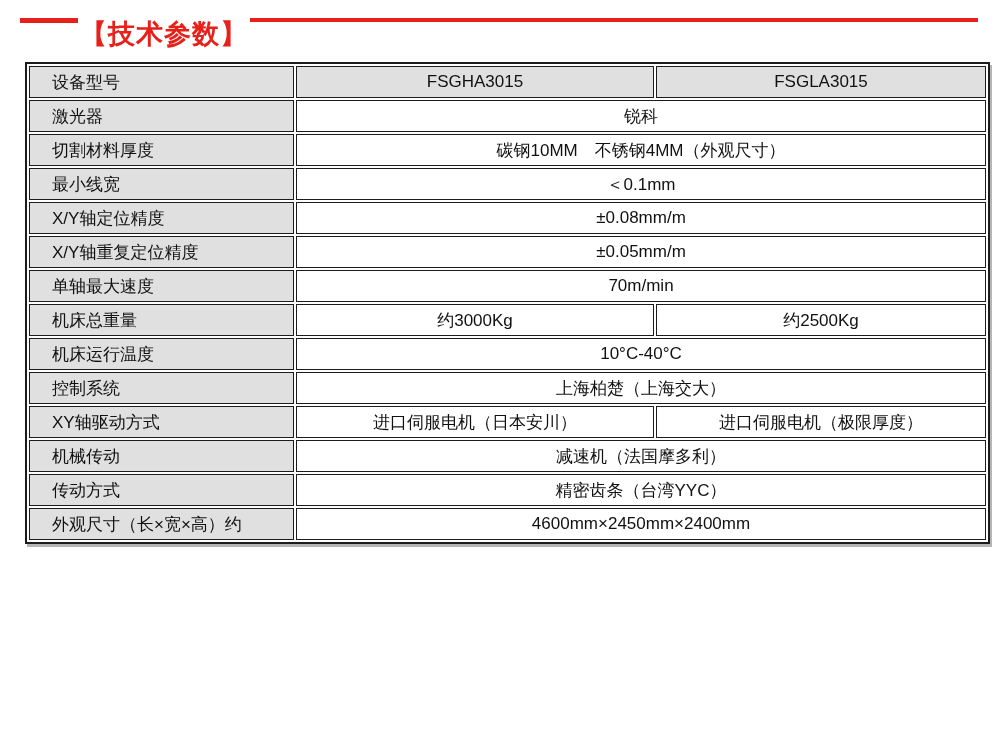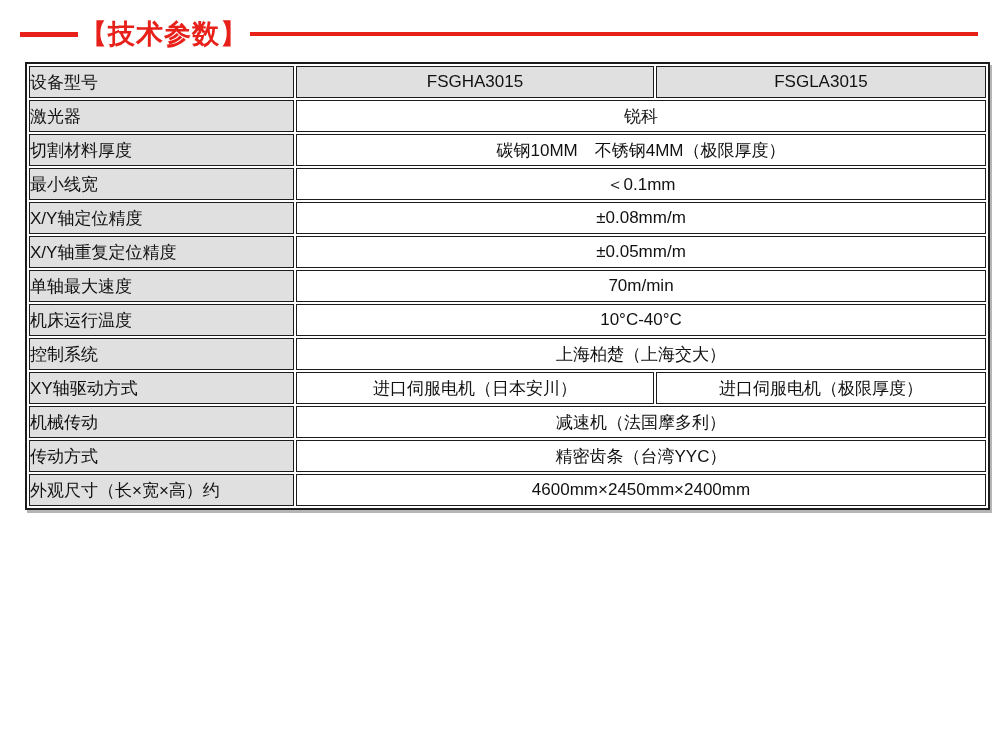--- a/index.html
+++ b/index.html
@@ -4,21 +4,21 @@
 <style>
   html,body{margin:0;padding:0;}
   body{
     width:1000px;height:750px;background:#ffffff;
     font-family:"Liberation Sans","DejaVu Sans",sans-serif;
     position:relative;overflow:hidden;
   }
   
   .title-band{
     position:absolute;left:20px;top:18px;width:958px;height:32px;
-    display:flex;align-items:center;
+    display:flex;align-items:flex-start;
   }
   .red-dash{width:58px;height:5px;background:var(--red);flex:0 0 auto;}
   .section-title{
     color:var(--red);font-size:27px;font-weight:bold;line-height:32px;
     letter-spacing:1px;white-space:nowrap;margin:0 2px;
   }
   .red-rule{flex:1 1 auto;height:4px;background:var(--red);}
   
   .spec-table{
     position:absolute;left:25px;top:62px;width:953px;
@@ -29,21 +29,21 @@
   }
   .spec-table td{
     box-sizing:border-box;
     border:1px solid #1c1c1c;
     height:32px;
     font-size:17px;color:#111;
     overflow:hidden;white-space:nowrap;
   }
   td.label-cell{
     background:var(--gray);
-    text-align:left;padding-left:0;
+    text-align:left;padding-left:22px;
   }
   td.value-cell{
     background:#ffffff;text-align:center;padding:0 4px;
   }
   tr.shaded td.value-cell{background:var(--gray);}
 </style>
 </head>
 <body style="--red: #e8201a; --gray: #e0e0e0;">
 
 <div class="title-band">
@@ -63,37 +63,42 @@
         <td class="label-cell">设备型号</td>
         <td class="value-cell">FSGHA3015</td>
         <td class="value-cell">FSGLA3015</td>
       </tr>
       <tr>
         <td class="label-cell">激光器</td>
         <td class="value-cell" colspan="2">锐科</td>
       </tr>
       <tr>
         <td class="label-cell">切割材料厚度</td>
-        <td class="value-cell" colspan="2">碳钢10MM　不锈钢4MM（极限厚度）</td>
+        <td class="value-cell" colspan="2">碳钢10MM　不锈钢4MM（外观尺寸）</td>
       </tr>
       <tr>
         <td class="label-cell">最小线宽</td>
         <td class="value-cell" colspan="2">＜0.1mm</td>
       </tr>
       <tr>
         <td class="label-cell">X/Y轴定位精度</td>
         <td class="value-cell" colspan="2">±0.08mm/m</td>
       </tr>
       <tr>
         <td class="label-cell">X/Y轴重复定位精度</td>
         <td class="value-cell" colspan="2">±0.05mm/m</td>
       </tr>
       <tr>
         <td class="label-cell">单轴最大速度</td>
         <td class="value-cell" colspan="2">70m/min</td>
+      </tr>
+      <tr>
+        <td class="label-cell">机床总重量</td>
+        <td class="value-cell">约3000Kg</td>
+        <td class="value-cell">约2500Kg</td>
       </tr>
       <tr>
         <td class="label-cell">机床运行温度</td>
         <td class="value-cell" colspan="2">10°C-40°C</td>
       </tr>
       <tr>
         <td class="label-cell">控制系统</td>
         <td class="value-cell" colspan="2">上海柏楚（上海交大）</td>
       </tr>
       <tr>

